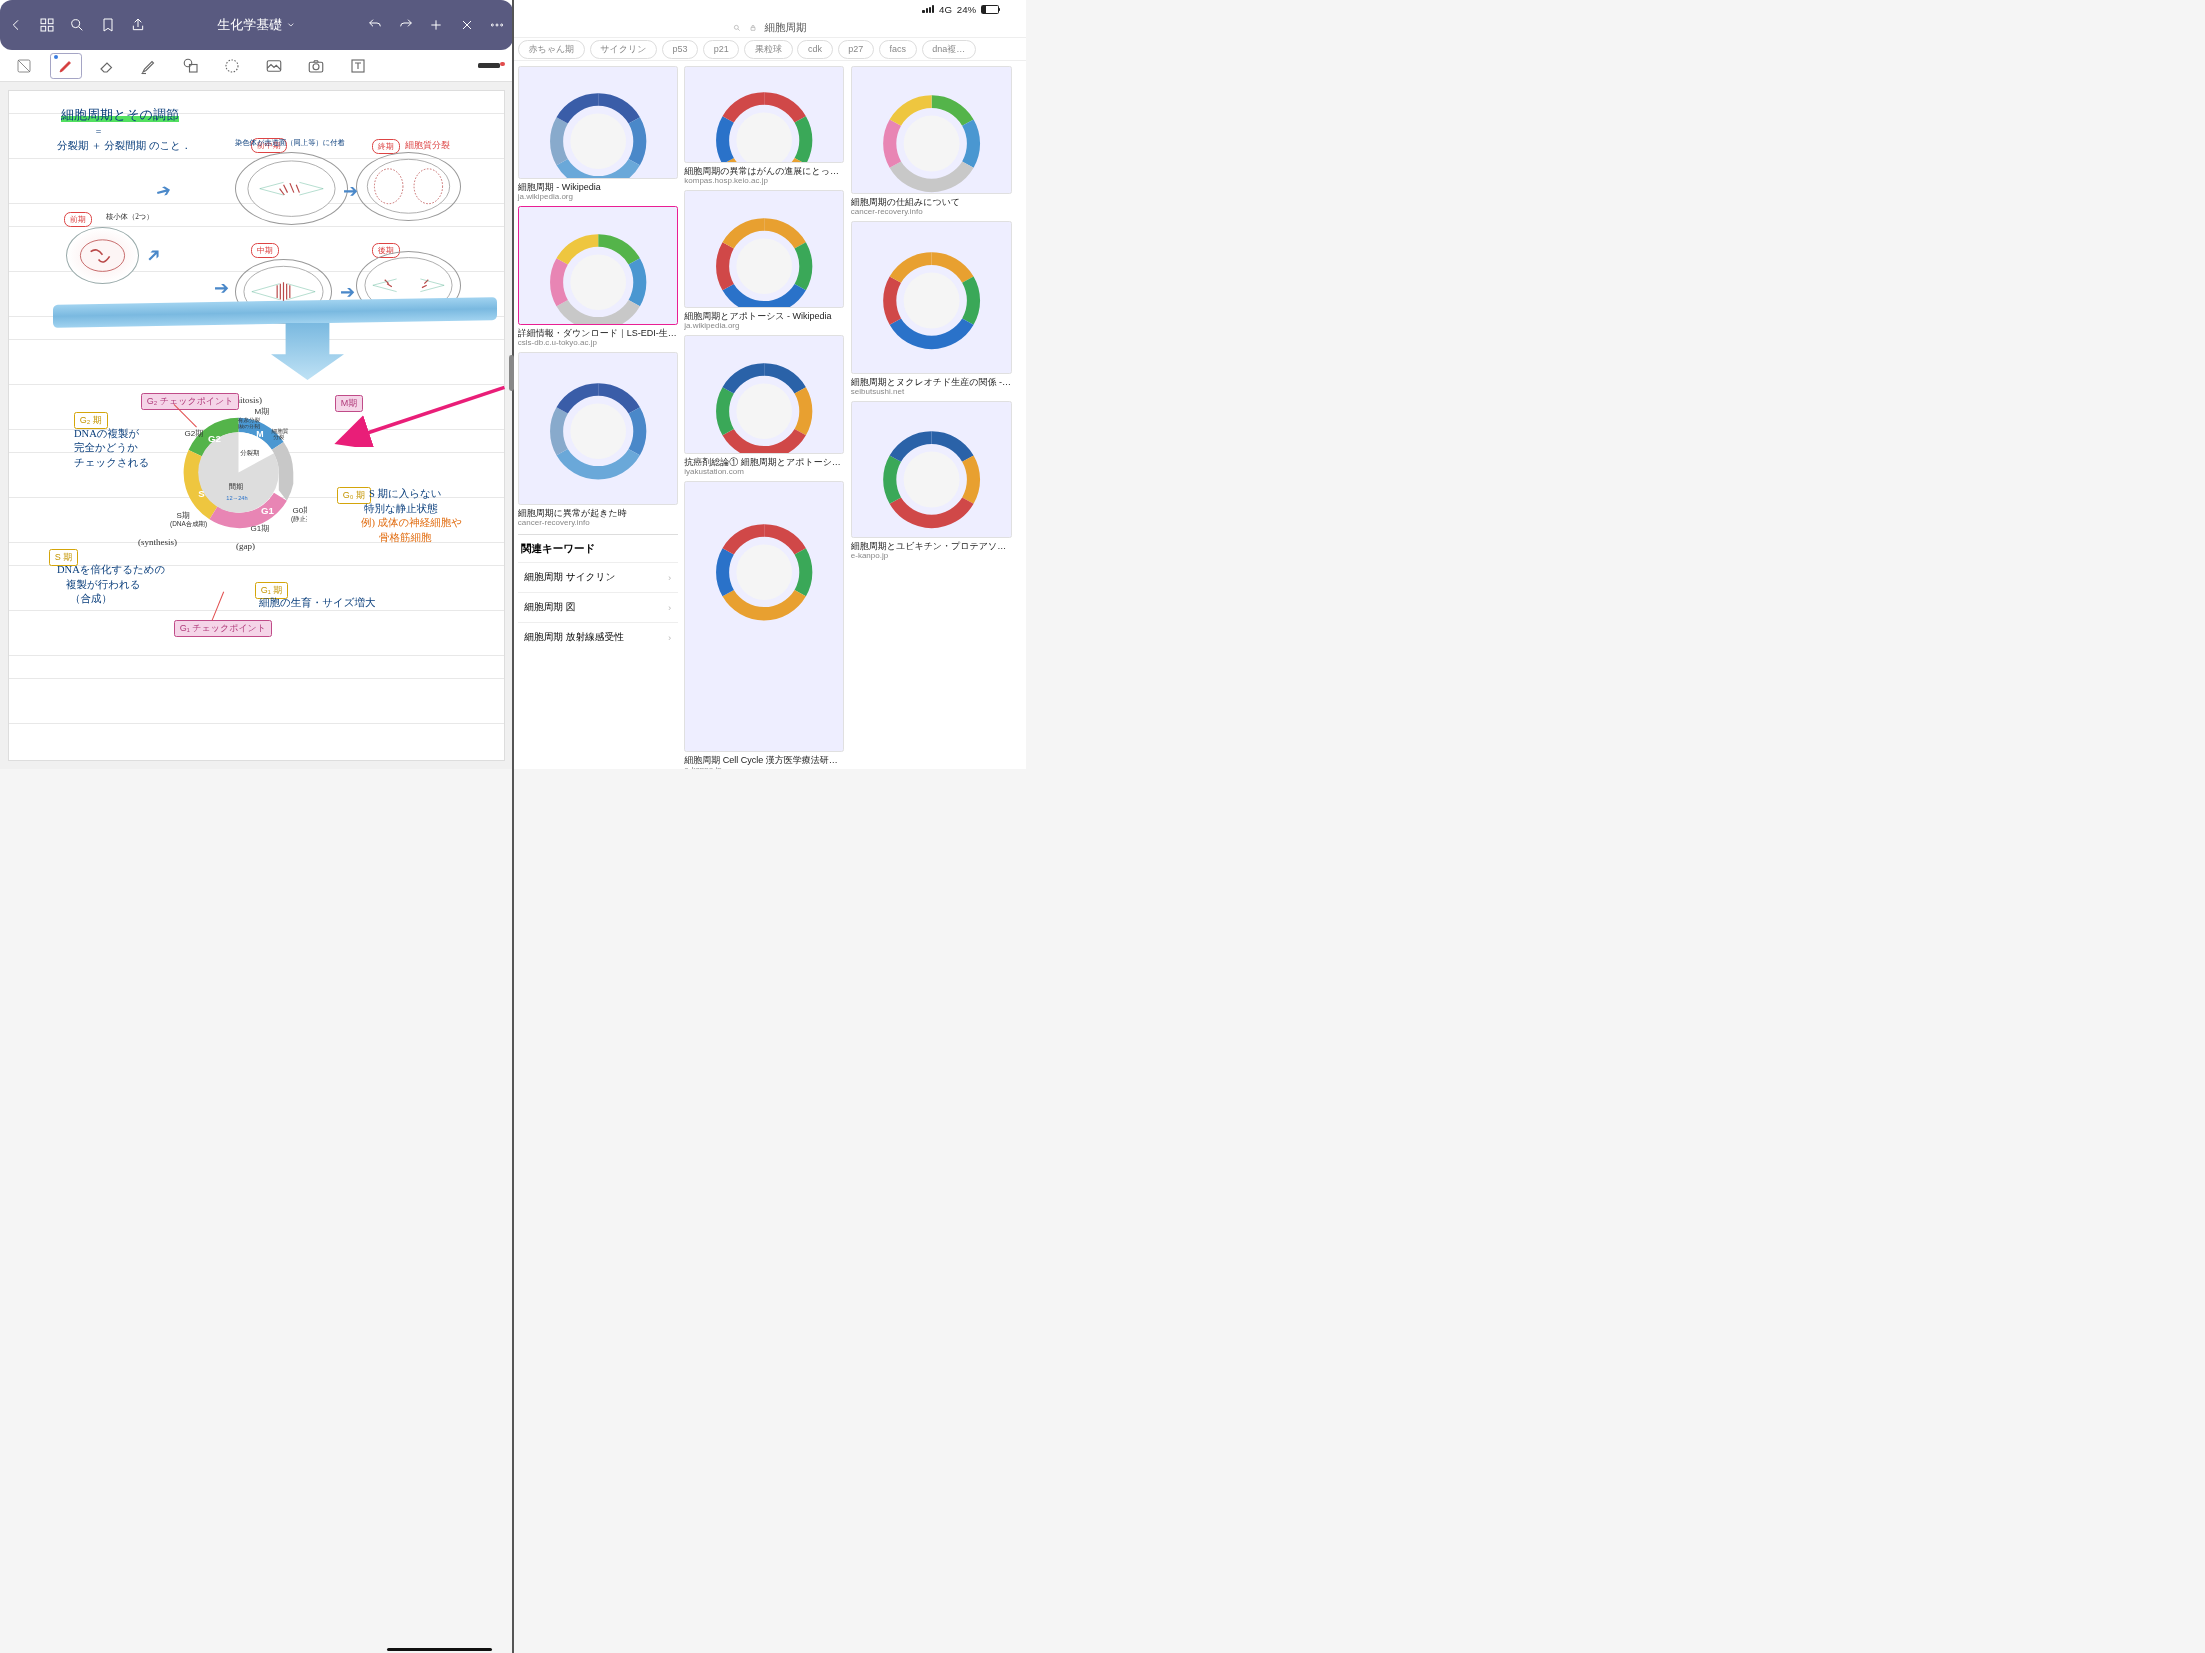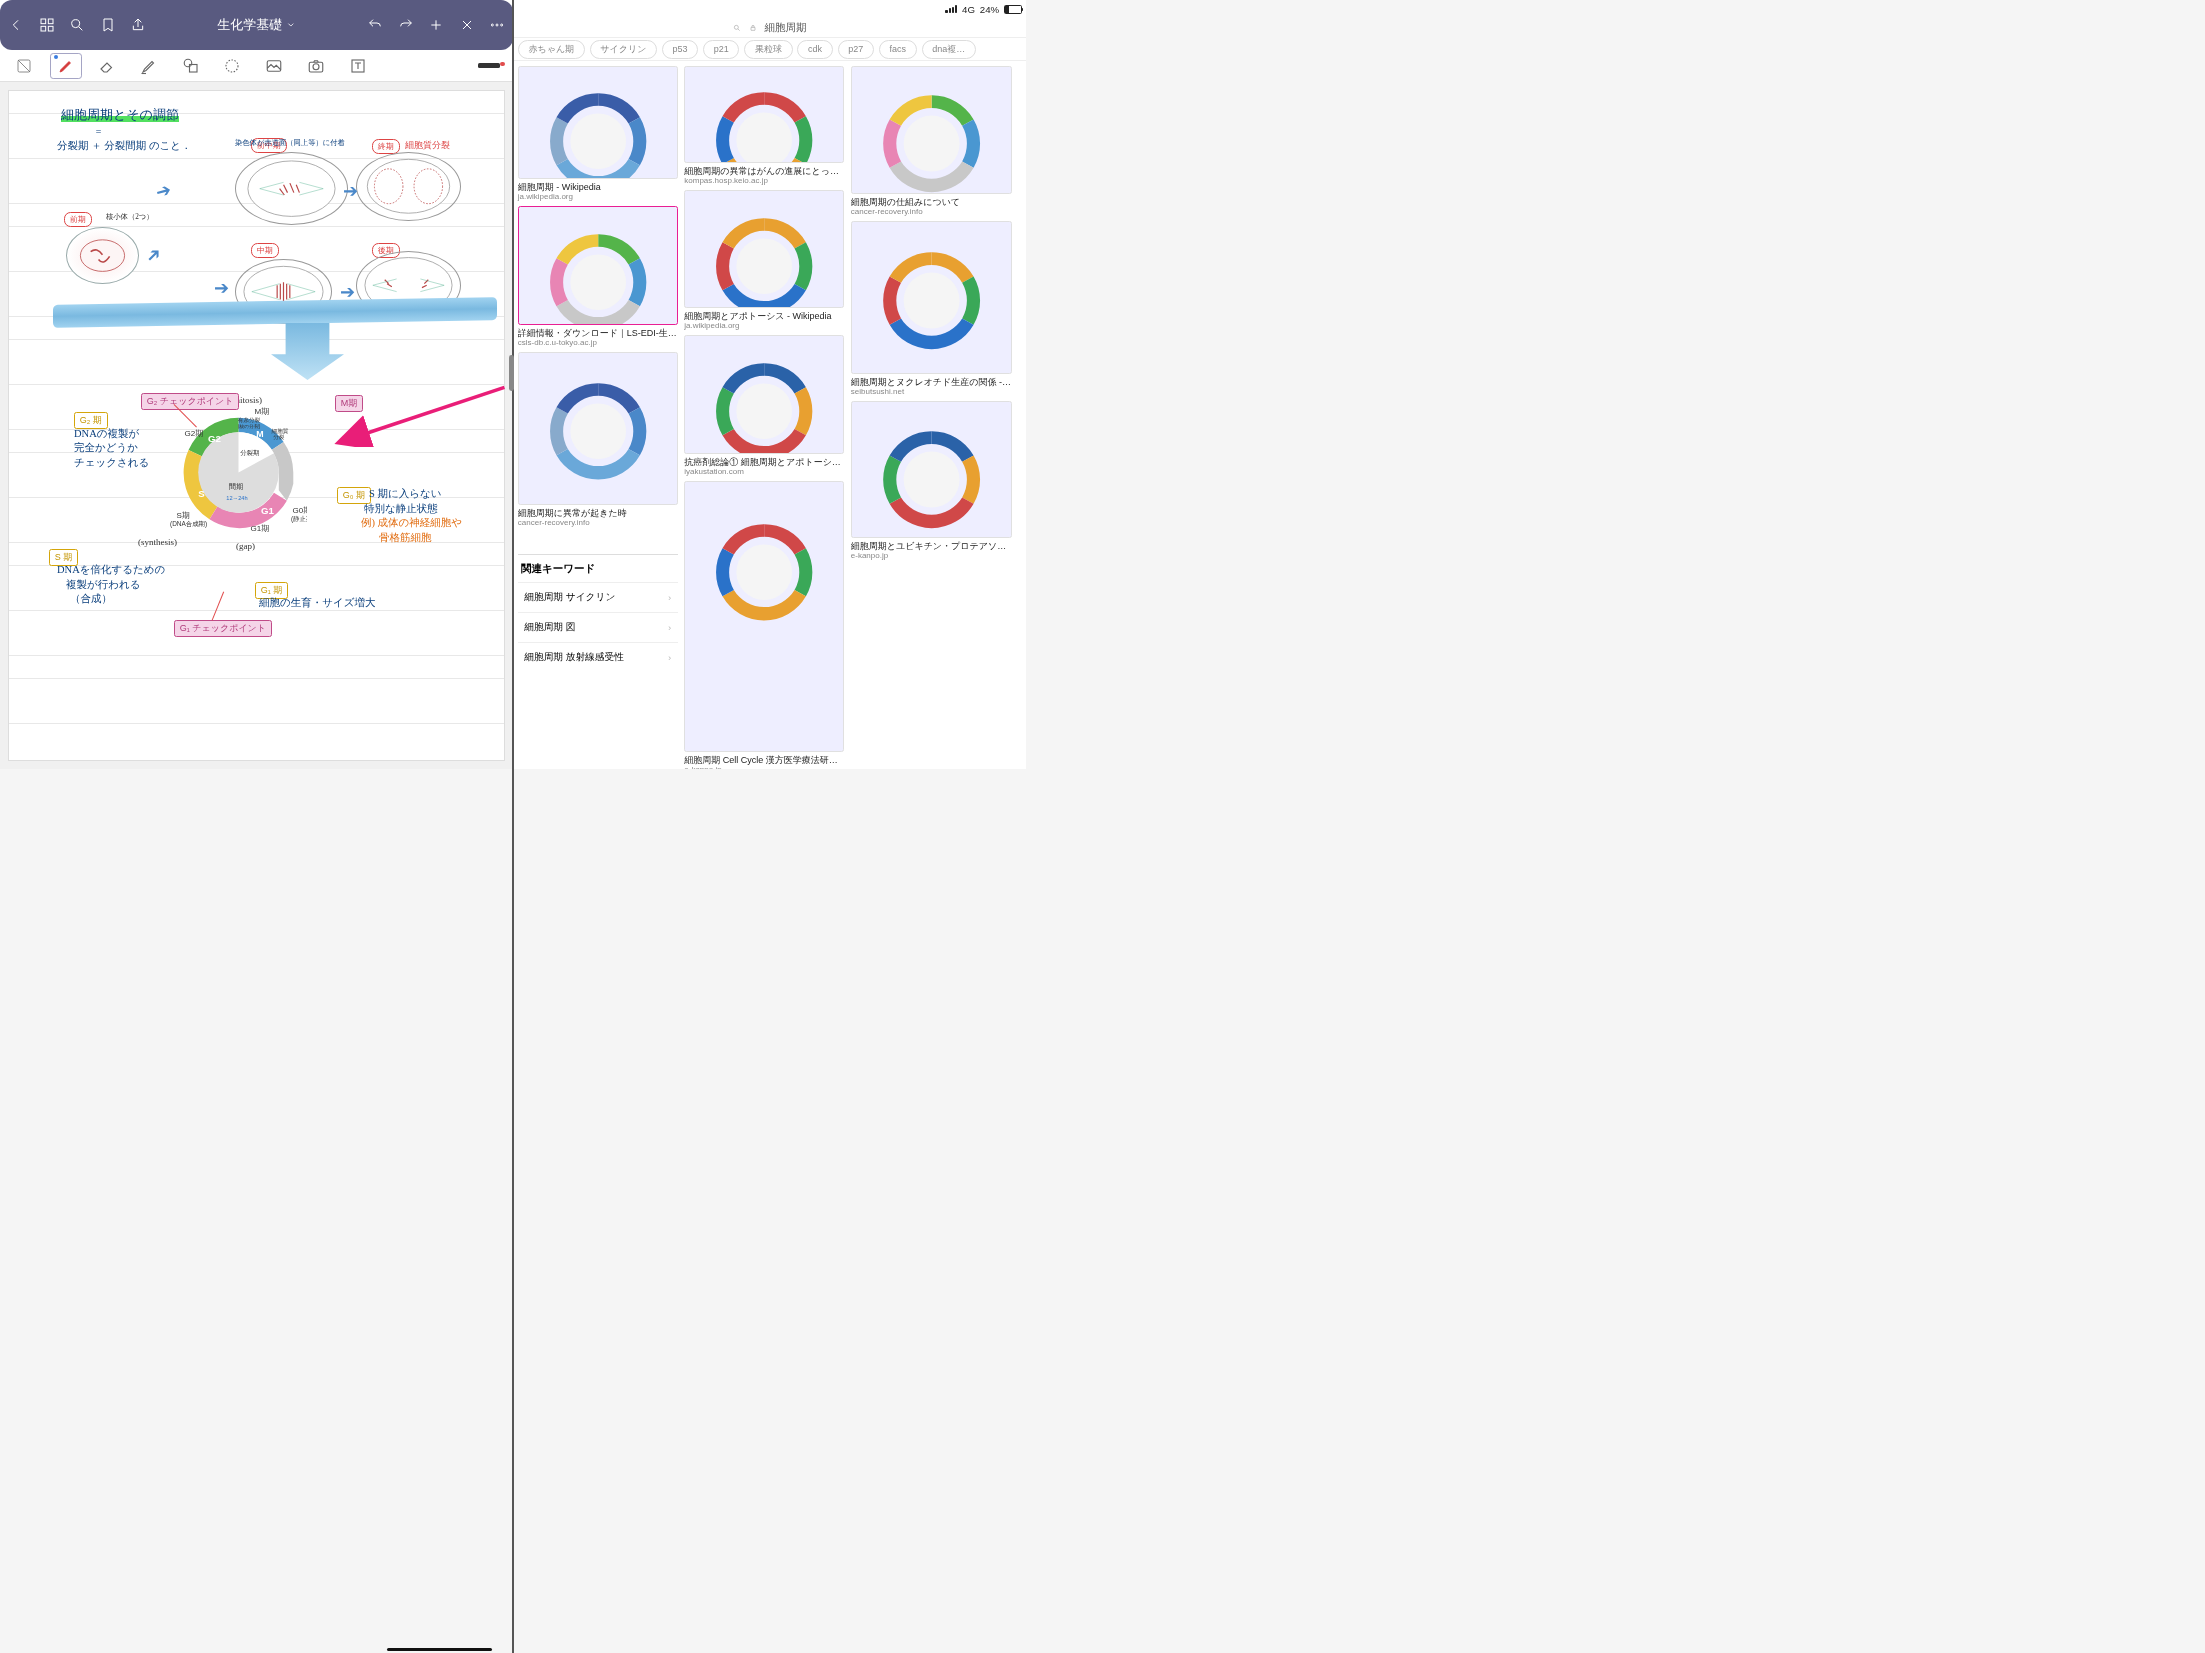--- a/index.html
+++ b/index.html
@@ -40,42 +40,42 @@
   .blue-band { position:absolute; left:44px; top:315px; width:444px; height:22.6px; background:linear-gradient(to bottom,#a1d3f0,#7ab9e0,#a1d3f0); border-radius:4.8px; transform:skewY(-1deg); }
   .blue-arrow-down { position:absolute; left:262px; top:339px; width:73px; height:57px; background:linear-gradient(to bottom,#7ab9e0,#bfe2f5); clip-path: polygon(20% 0, 80% 0, 80% 55%, 100% 55%, 50% 100%, 0 55%, 20% 55%); }
   
   .cycle-chart { position:absolute; left:161px; top:420px; width:137px; height:137px; }
   .cycle-chart svg { width:100%; height:100%; }
   .pink-arrow { position:absolute; left:315px; top:412px; width:210px; height:73px; }
   .red-line { position:absolute; background:#e14d4d; height:0.8px; transform-origin:left center; }
   
   
   .right-app { flex:1; height:100%; background:#fff; display:flex; flex-direction:column; position:relative; }
-  .status-bar { height:18px; display:flex; justify-content:flex-end; align-items:center; padding:0 4px; gap:4.8px; font-size:9.7px; color:#222; }
+  .status-bar { height:18px; display:flex; justify-content:flex-end; align-items:center; padding:0 27px; gap:4.8px; font-size:9.7px; color:#222; }
   .sig { display:flex; gap:0.8px; align-items:flex-end; }
   .sig span { width:2.4px; background:#222; border-radius:0.8px; }
   .sig span:nth-child(1){height:3.2px} .sig span:nth-child(2){height:4.8px} .sig span:nth-child(3){height:6.5px} .sig span:nth-child(4){height:8px}
   .batt { width:18px; height:9px; border:0.8px solid #222; border-radius:1.6px; position:relative; }
   .batt::after{content:'';position:absolute;right:-2.4px;top:2.4px;width:1.6px;height:3.2px;background:#222;border-radius:0 0.8px 0.8px 0;}
   .batt-fill { height:100%; width:24%; background:#222; }
   
   .search-row { height:19.4px; display:flex; align-items:center; justify-content:center; gap:8px; font-size:10.5px; color:#555; }
   .search-row svg { width:8px; height:8px; }
   
   .chips { height:24px; padding:1.6px 4.8px; display:flex; gap:4.8px; overflow:hidden; border-top:0.8px solid #eee; border-bottom:0.8px solid #eee; }
   .chip { border:0.8px solid #ddd; border-radius:11.3px; padding:1.6px 9.7px; font-size:9px; color:#888; white-space:nowrap; display:flex; align-items:center; }
   
   .results { flex:1; padding:4.8px 4.8px; display:flex; gap:6.5px; overflow:hidden; }
   .col { display:flex; flex-direction:column; gap:4.8px; }
   .col.c1 { width:160px; } .col.c2 { width:160px; } .col.c3 { width:161px; }
   .card { display:flex; flex-direction:column; }
   .card .thumb { width:100%; background:#eef; border:0.4px solid #e0e0e0; border-radius:2.4px; position:relative; overflow:hidden; }
   .card .ttl { font-size:9px; color:#222; margin-top:2.4px; line-height:1.2; overflow:hidden; text-overflow:ellipsis; white-space:nowrap; }
   .card .src { font-size:8px; color:#888; }
-  .related { margin-top:22px; }
+  .related { margin-top:2px; }
   .related h4 { font-size:10.5px; padding:6.5px 3.2px; border-top:0.8px solid #ddd; }
   .related-item { padding:8px 6.5px; border-top:0.8px solid #eee; display:flex; justify-content:space-between; align-items:center; font-size:9.7px; }
   .related-item span.arr { color:#bbb; }
   
   .selected-border { border:1.6px solid #e91e93 !important; }
   
   
   .divider { position:absolute; left:512px; top:0; width:1.6px; height:100%; background:#555; }
   .grab { position:absolute; left:509px; top:355px; width:4.8px; height:36px; background:#888; border-radius:2.4px; }
   .home-ind { position:absolute; left:387px; bottom:1.6px; width:105px; height:3.2px; background:#111; border-radius:2.4px; }

